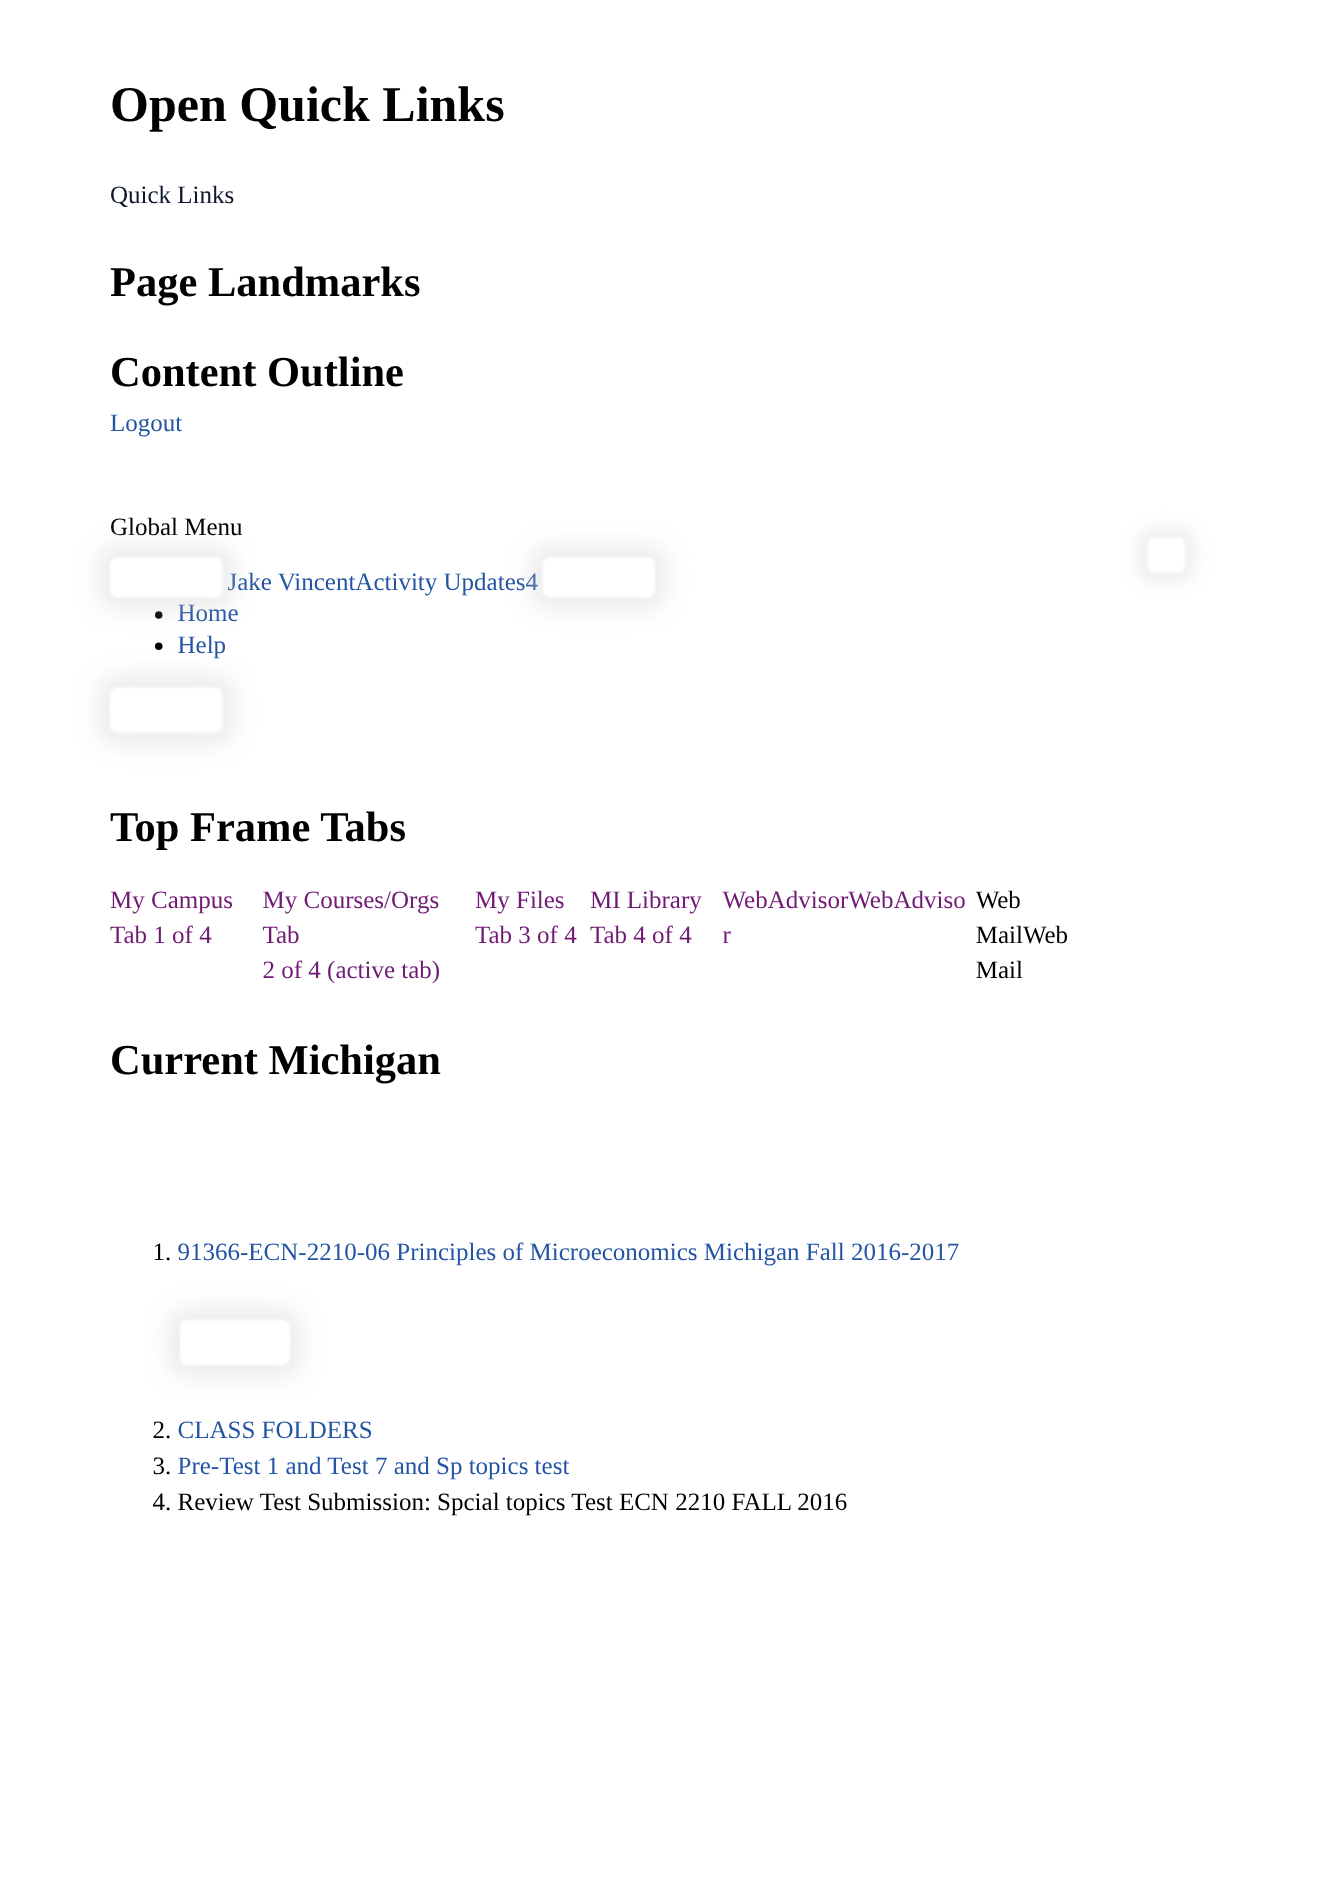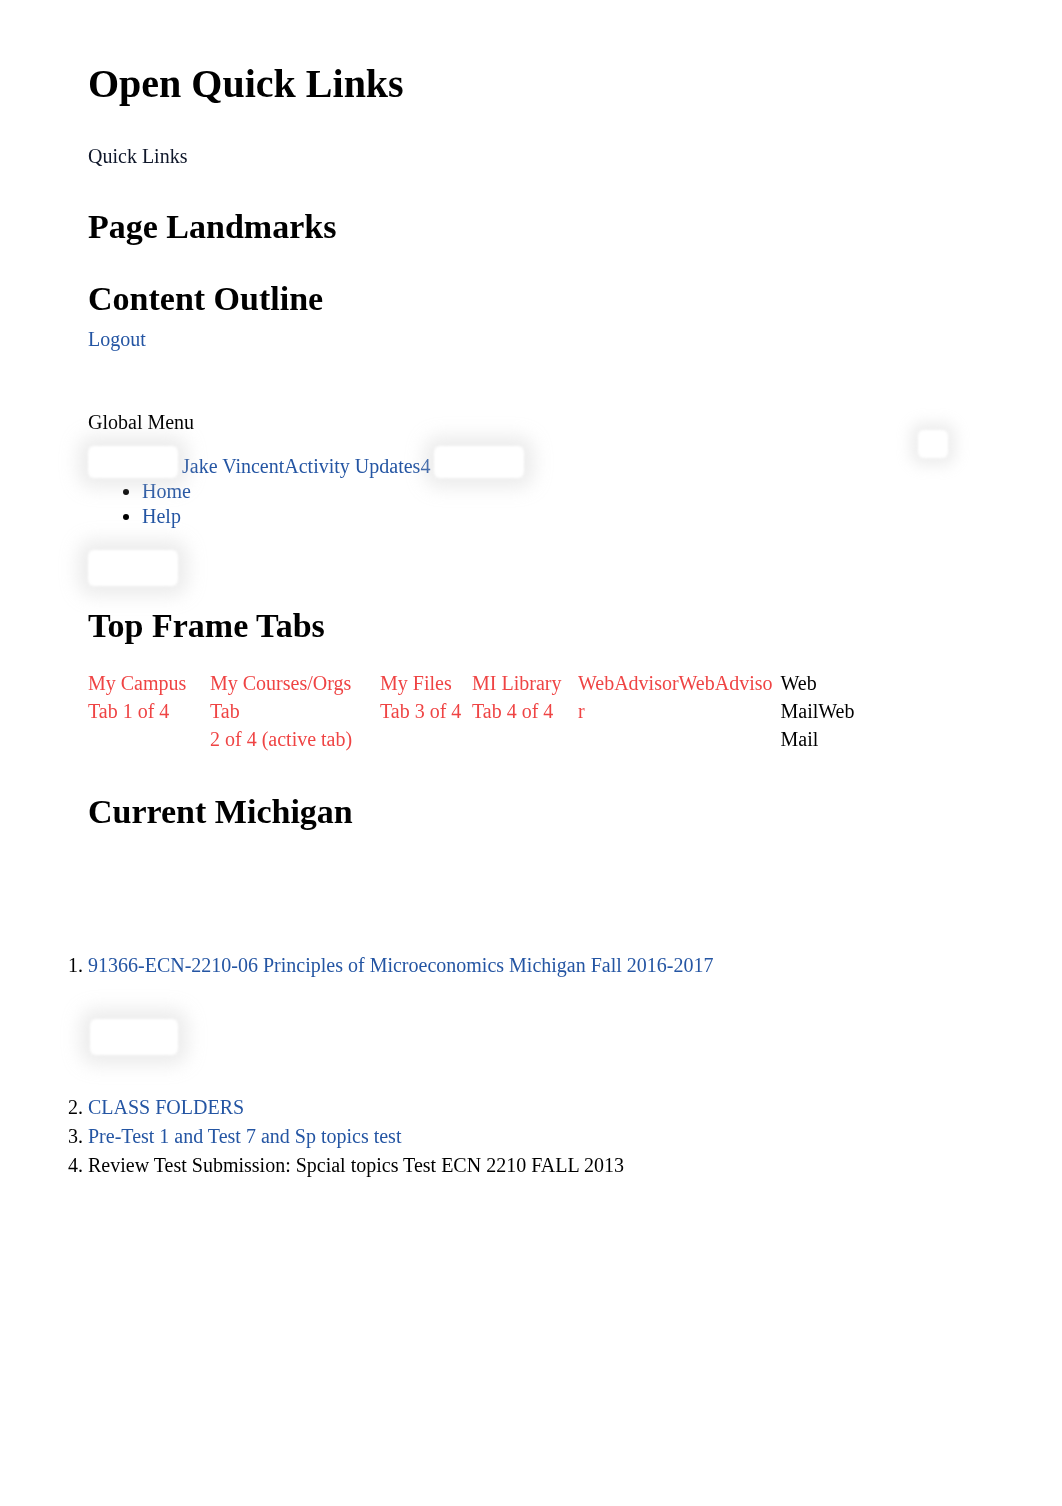--- a/index.html
+++ b/index.html
@@ -94,32 +94,32 @@
     .menu-list {
       list-style: disc;
       margin-left: 54px;
       margin-top: 2px;
       font-size: 20px;
     }
     .menu-list li {
       margin-bottom: 2px;
     }
     .tabs-heading {
-      margin-top: 21px;
+      margin-top: 58px;
     }
     .tabs-row {
       display: flex;
       flex-wrap: nowrap;
       margin-top: 24px;
       font-size: 20px;
       gap: 0;
       align-items: flex-start;
     }
     .tab-item {
-      color: #ef4444;
+      color: #701a75;
       cursor: pointer;
       padding-right: 8px;
       line-height: 1.4;
     }
     .tab-item.plain {
       color: #000;
       cursor: default;
     }
     .tab-item .tab-label {
       display: block;
@@ -132,20 +132,21 @@
     .tab-3 { flex: 0 0 92px; }
     .tab-4 { flex: 0 0 106px; }
     .tab-5 { flex: 0 0 190px; }
     .tab-6 { flex: 0 0 80px; }
     .current-location-heading {
       margin-top: 40px;
       margin-bottom: 120px;
     }
     .breadcrumb-list {
       list-style: decimal;
+      margin-left: 54px;
       font-size: 20px;
       line-height: 1.4;
     }
     .breadcrumb-list li {
       margin-bottom: 1px;
     }
     .breadcrumb-list li.has-blur {
       margin-bottom: 0;
     }
     .blurred-inline {
@@ -229,18 +230,18 @@
     <span class="link">91366-ECN-2210-06 Principles of Microeconomics Michigan Fall 2016-2017</span>
     <div class="blurred-inline"></div>
   </li>
   <li>
     <span class="link">CLASS FOLDERS</span>
   </li>
   <li>
     <span class="link">Pre-Test 1 and Test 7 and Sp topics test</span>
   </li>
   <li>
-    <span>Review Test Submission: Spcial topics Test ECN 2210 FALL 2013</span>
+    <span>Review Test Submission: Spcial topics Test ECN 2210 FALL 2016</span>
   </li>
 </ol>
 
 
 
 
 </body></html>

